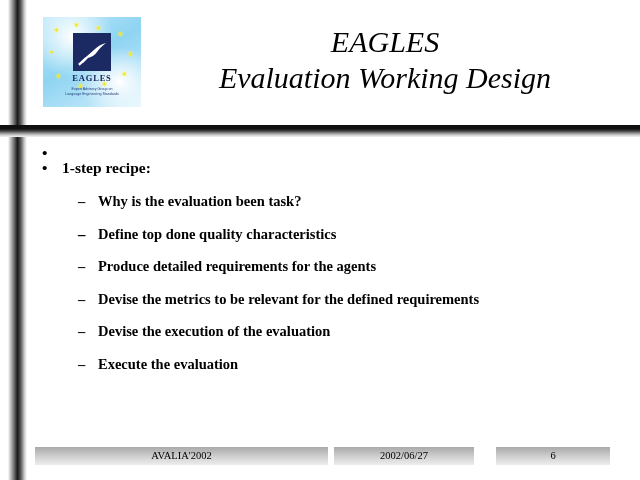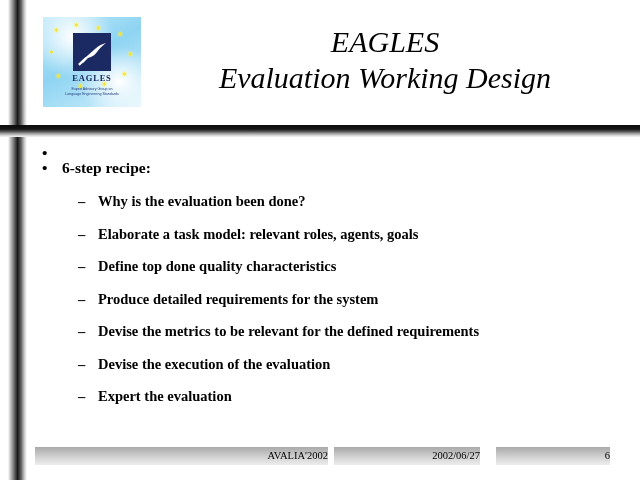--- a/index.html
+++ b/index.html
@@ -166,25 +166,25 @@
     height: 18px;
   }
   .fbox {
     position: absolute;
     top: 0;
     height: 18px;
     background: linear-gradient(to bottom, #a9a9a9 0%, #bdbdbd 28%, #d6d6d6 62%, #ededed 100%);
     font-family: "Liberation Serif", serif;
     font-size: 10.5px;
     line-height: 18px;
-    text-align: right;
+    text-align: center;
     color: #000000;
   }
   .fbox.f1 { left: 35px;  width: 293px; }
-  .fbox.f2 { left: 334px; width: 140px; padding-left: 6px; }
+  .fbox.f2 { left: 334px; width: 140px; }
   .fbox.f3 { left: 496px; width: 114px; }
 </style>
 </head>
 <body>
 
 <div class="slide">
 
   <div class="vrule"></div>
   <div class="hrule"></div>
 
@@ -218,51 +218,50 @@
   </div>
 
   <div class="body-area">
 
     <div class="lvl1">
       <span class="marker">•</span>
     </div>
 
     <div class="lvl1">
       <span class="marker">•</span>
-      <span>6-step recipe:</span>
+      <span>1-step recipe:</span>
     </div>
 
     <div class="sublist">
       <div class="lvl2">
         <span class="marker">–</span>
-        <span>Why is the evaluation been done?</span>
-      </div>
-      <div class="lvl2">
-        <span class="marker">–</span>
-        <span>Elaborate a task model: relevant roles, agents, goals</span>
+        <span>Why is the evaluation been task?</span>
+      </div>
+      <div class="lvl2">
+        <span class="marker">–</span>
       </div>
       <div class="lvl2">
         <span class="marker">–</span>
         <span>Define top done quality characteristics</span>
       </div>
       <div class="lvl2">
         <span class="marker">–</span>
-        <span>Produce detailed requirements for the system</span>
+        <span>Produce detailed requirements for the agents</span>
       </div>
       <div class="lvl2">
         <span class="marker">–</span>
         <span>Devise the metrics to be relevant for the defined requirements</span>
       </div>
       <div class="lvl2">
         <span class="marker">–</span>
         <span>Devise the execution of the evaluation</span>
       </div>
       <div class="lvl2">
         <span class="marker">–</span>
-        <span>Expert the evaluation</span>
+        <span>Execute the evaluation</span>
       </div>
     </div>
 
   </div>
 
   <div class="footer">
     <div class="fbox f1">AVALIA'2002</div>
     <div class="fbox f2">2002/06/27</div>
     <div class="fbox f3">6</div>
   </div>

